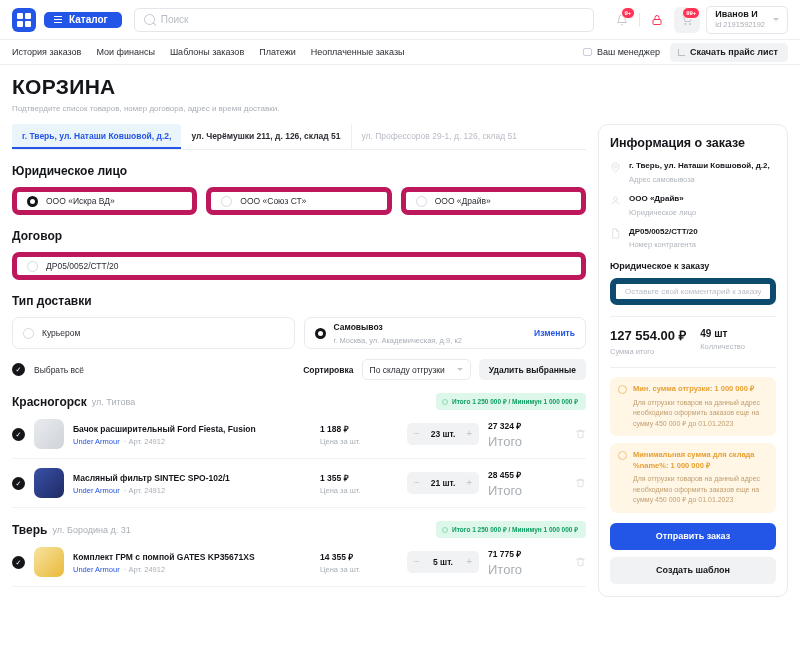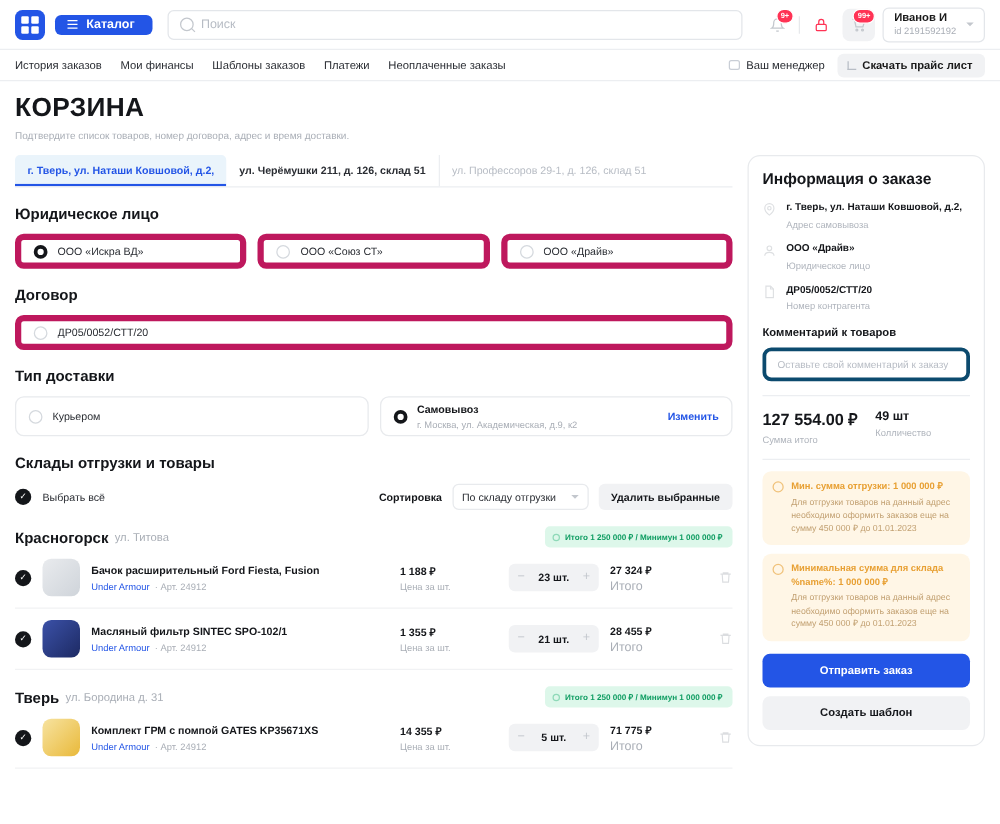--- a/index.html
+++ b/index.html
@@ -165,36 +165,36 @@
   .p-price .v { font-size: 8.5px; font-weight:bold; color:#14161a; }
   .p-price .l { font-size: 7.5px; color:#a9aeb6; margin-top:3px; }
   .stepper {
     flex: 0 0 72px; height: 22px; background:#f1f2f4; border-radius:5px;
     display:flex; align-items:center; justify-content:space-between; padding: 0 7px;
   }
   .stepper .sg { color:#c3c7cd; font-size: 10px; cursor:pointer; line-height:1; }
   .stepper .qty { font-size: 8.5px; font-weight:bold; color:#14161a; }
   .p-total { flex:0 0 78px; }
   .p-total .v { font-size: 8.5px; font-weight:bold; color:#14161a; }
-  .p-total .l { font-size: 10px; color:#a9aeb6; margin-top:3px; }
+  .p-total .l { font-size: 13px; color:#a9aeb6; margin-top:3px; }
   .trash { width: 11px; height: 12px; flex:0 0 11px; cursor:pointer; opacity:.35; }
 
   
   .panel {
     border: 1px solid #e8eaed; border-radius: 10px; padding: 11px 11px 12px;
     background:#fff;
   }
   .panel h2 { font-size: 12.5px; font-weight:bold; color:#14161a; margin-bottom: 11px; }
   .info-item { display:flex; gap: 8px; margin-bottom: 10px; }
   .info-ico { width: 11px; height: 11px; flex:0 0 11px; margin-top:1px; opacity:.33;}
   .info-v { font-size: 8px; font-weight:bold; color:#14161a; line-height:1.35; }
   .info-l { font-size: 7.5px; color:#b0b5bd; margin-top:3px; }
   .cm-title { font-size: 9px; font-weight:bold; color:#14161a; margin: 12px 0 7px; }
   .cm-box {
-    border:3px solid #0c4a6e; border-radius:7px; height: 27px; display:flex; align-items:center;
+    border:6px solid #0c4a6e; border-radius:7px; height: 27px; display:flex; align-items:center;
     padding: 0 9px;
   }
   .cm-box input { border:none; outline:none; width:100%; font-size:8px; font-family:inherit; background:transparent; }
   .cm-box input::placeholder { color:#b7bcc4; }
   .hr { height:1px; background:#eceef1; margin: 11px 0 9px; }
   .totals { display:flex; align-items:flex-start; gap: 14px; }
   .tot-sum { font-size: 13px; font-weight:bold; color:#14161a; }
   .tot-sub { font-size: 7.5px; color:#b0b5bd; margin-top:3px; }
   .tot-qty { font-size: 10px; font-weight:bold; color:#14161a; padding-top:2px; }
   .warn {
@@ -336,21 +336,20 @@
           <div class="delivery-card">
             <span class="radio on"></span>
             <span>
               <span class="dl-title">Самовывоз</span><br>
               <span class="dl-sub">г. Москва, ул. Академическая, д.9, к2</span>
             </span>
             <span class="change-link">Изменить</span>
           </div>
         </div>
 
-        <div class="sec-title">Склады отгрузки и товары</div>
         <div class="tools">
           <span class="check"></span>
           <span class="tools-label">Выбрать всё</span>
           <div class="tools-right">
             <span class="sort-label">Сортировка</span>
             <div class="select">
               <span>По складу отгрузки</span>
               <span class="chev"></span>
             </div>
             <button class="del-btn">Удалить выбранные</button>
@@ -492,21 +491,21 @@
               <path d="M6 2h8l5 5v15H6z"></path>
                 <path d="M14 2v5h5"></path>
             </svg>
             <span>
               <span class="info-v" style="display:block;">ДР05/0052/СТТ/20</span>
               <span class="info-l" style="display:block;">Номер контрагента</span>
             </span>
           </div>
 
 
-          <div class="cm-title">Комментарий к товаров</div>
+          <div class="cm-title">Юридическое к заказу</div>
           <div class="cm-box">
             <input type="text" placeholder="Оставьте свой комментарий к заказу" style="">
           </div>
 
           <div class="hr"></div>
 
           <div class="totals">
             <span>
               <span class="tot-sum" style="display:block;">127 554.00 ₽</span>
               <span class="tot-sub" style="display:block;">Сумма итого</span>

